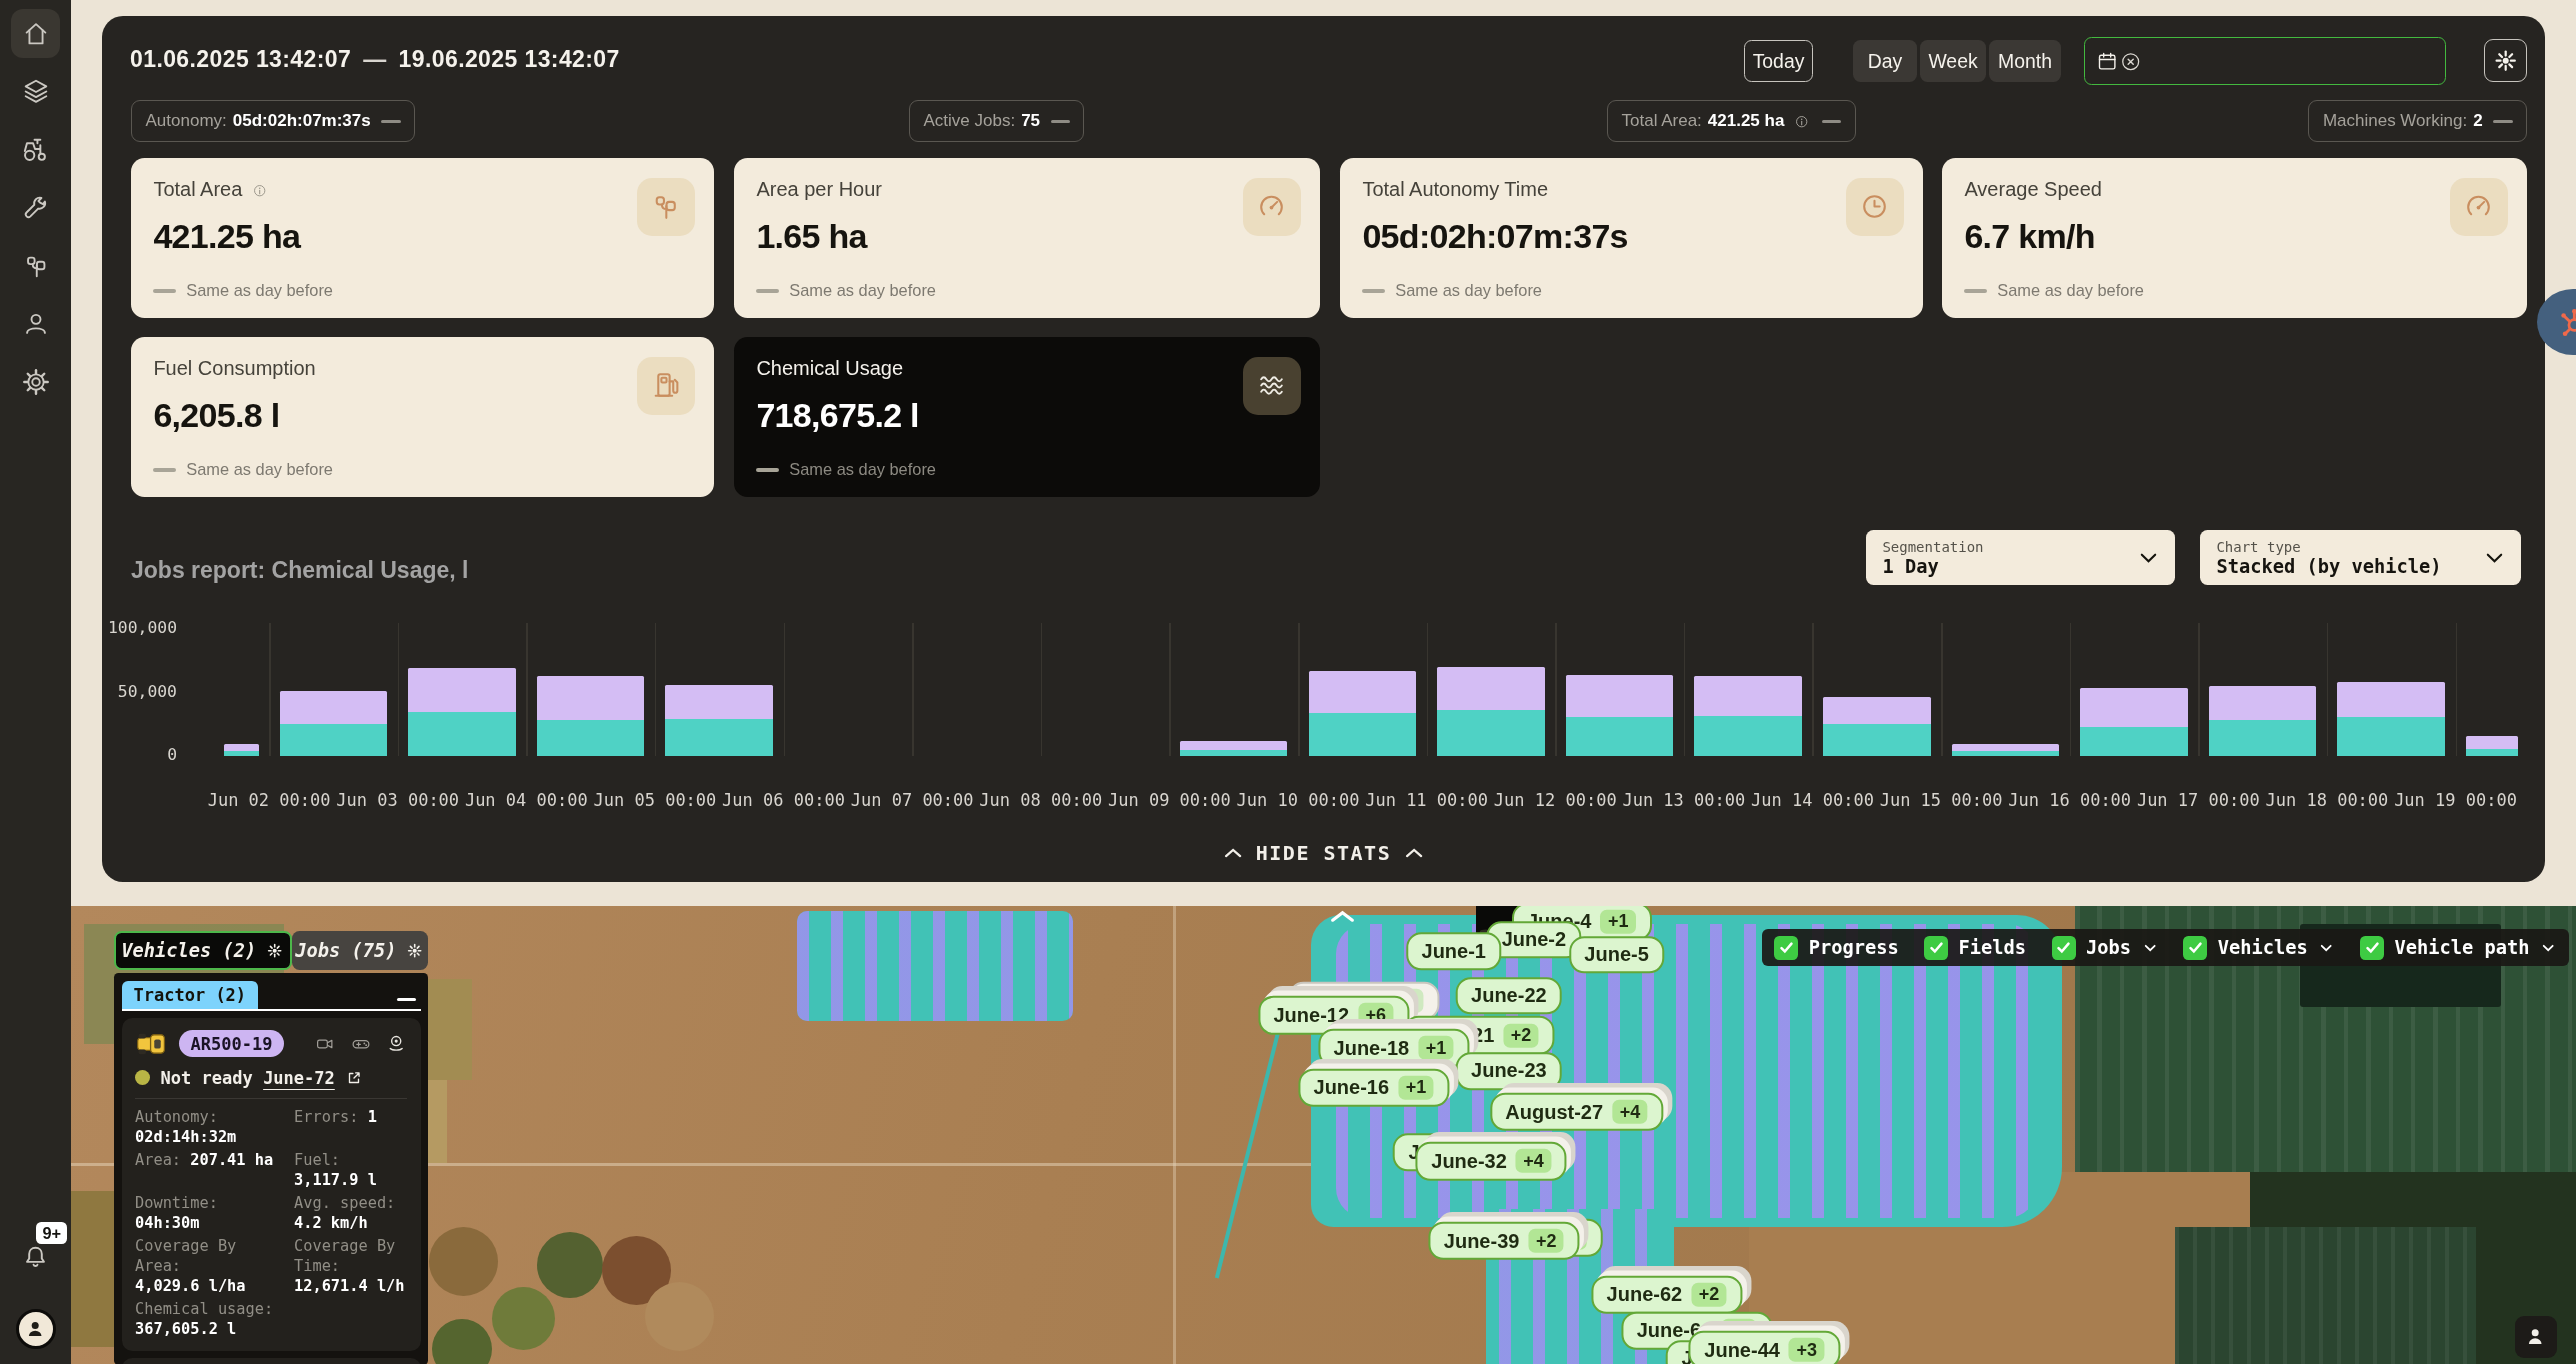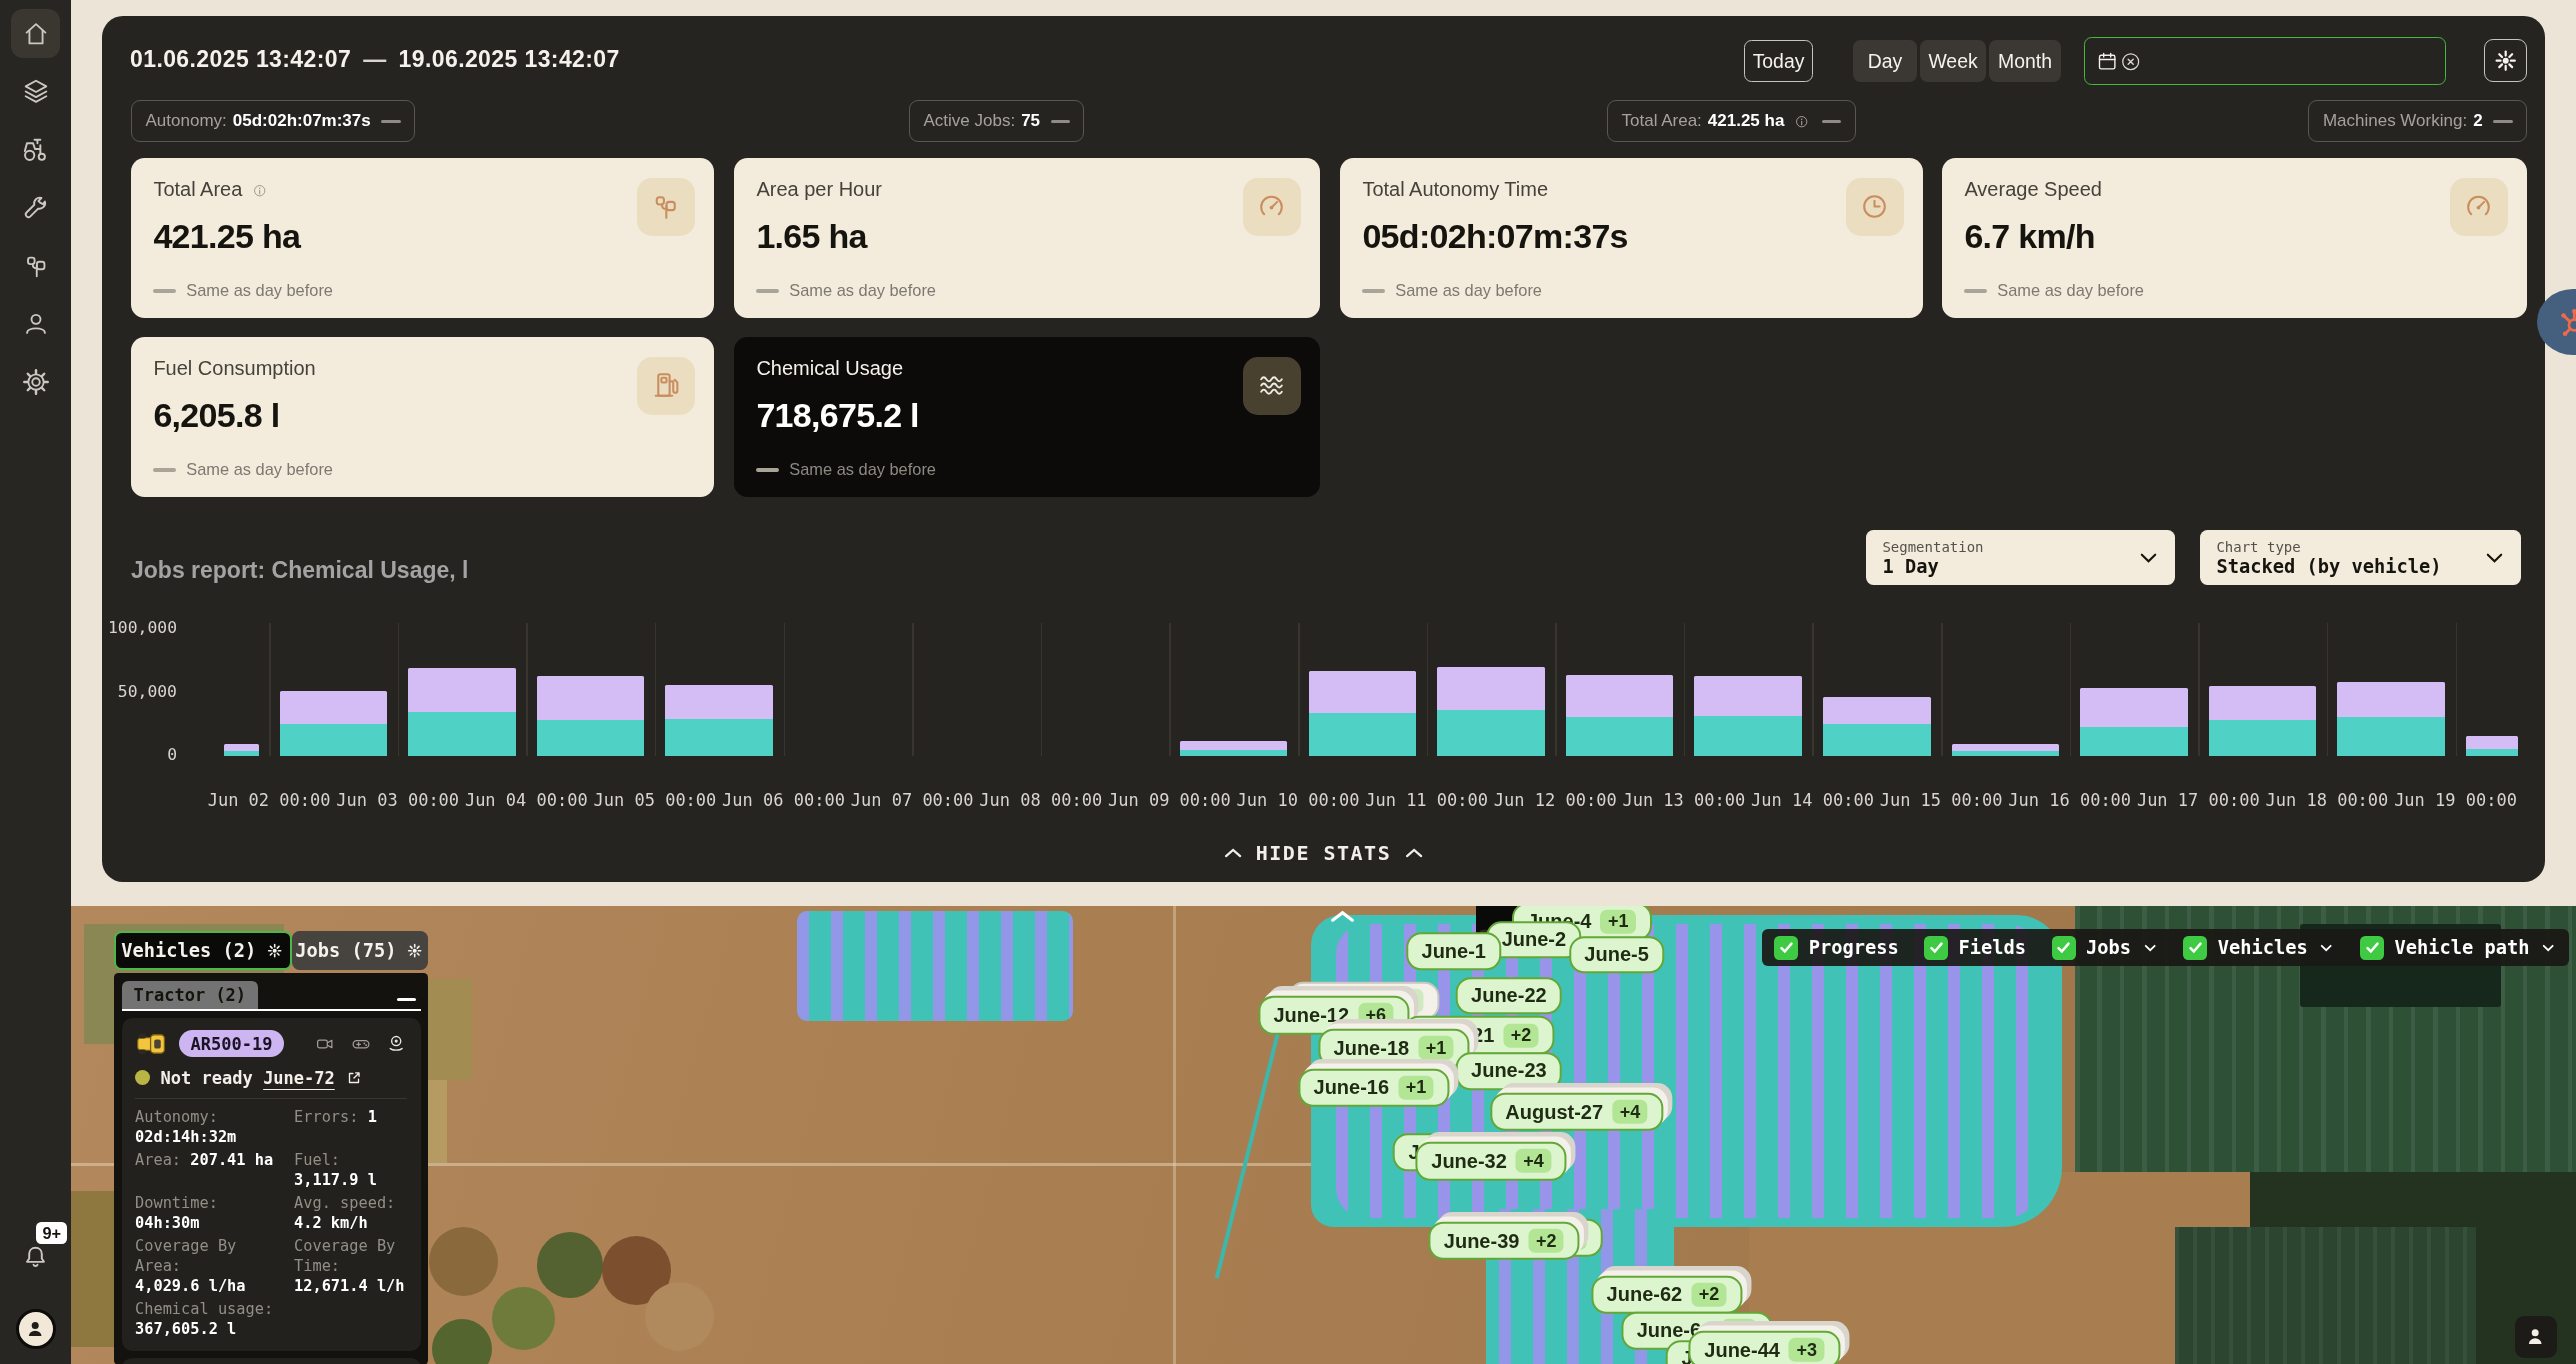--- a/index.html
+++ b/index.html
@@ -104,26 +104,26 @@
   
   #toggles{position:absolute;right:7.5px;top:23px;height:37px;background:rgba(26,24,21,.92);border-radius:6px;
     display:flex;align-items:center;padding:0 12px;gap:25.4px;z-index:30;}
   .tg{display:flex;align-items:center;gap:10.5px;color:#fff;font-size:18.7px;font-weight:600;cursor:pointer;}
   .cb{width:24px;height:24px;background:#3ecb43;border-radius:5.2px;display:flex;align-items:center;justify-content:center;}
 
   
   #vpanel{position:absolute;left:43px;top:25px;width:314px;bottom:0;z-index:40;display:flex;flex-direction:column;}
   #vtabs{display:flex;gap:0;height:39px;}
   .vtab{flex:1;display:flex;align-items:center;justify-content:center;gap:9px;color:#f5f2ec;font-size:18.7px;
-    font-weight:bold;border-radius:7.5px;box-sizing:border-box;cursor:pointer;}
+    font-weight:bold;border-radius:7.5px;box-sizing:border-box;cursor:pointer;font-style:italic;}
   .vtab.active{background:#0a0a08;border:2.2px solid #4db74a;}
   .vtab.idle{background:#474440;}
   #vbody{flex:1;background:#14120f;margin-top:3px;border-radius:4.5px;overflow:hidden;padding:7.5px;box-sizing:border-box;}
   #group-row{display:flex;align-items:flex-end;border-bottom:2.2px solid #fff;height:28px;position:relative;}
-  #group-chip{background:#737373;color:#14130c;font-size:17px;font-weight:bold;padding:3.7px 12px;border-radius:6px 6px 0 0;text-align:center;}
+  #group-chip{background:#7dd3fc;color:#14130c;font-size:17px;font-weight:bold;padding:3.7px 12px;border-radius:6px 6px 0 0;text-align:center;}
   #group-min{position:absolute;right:4.5px;bottom:7.5px;width:19.4px;height:3px;background:#fff;border-radius:1.5px;cursor:pointer;}
   .vcard{background:#23211d;border-radius:10.5px;margin-top:7.5px;padding:12px 13.5px;position:relative;}
   .vc-row1{display:flex;align-items:center;gap:10.5px;}
   .vc-badge{border-radius:13.5px;padding:3.7px 12px;font-size:17px;font-weight:bold;color:#1b1426;}
   .vc-icons{margin-left:auto;display:flex;align-items:center;gap:12px;}
   .vc-row2{display:flex;align-items:center;gap:10.5px;margin-top:10.5px;color:#f2efe9;font-size:17px;font-weight:bold;}
   .vc-dot{width:15px;height:15px;border-radius:50%;background:#b9b545;}
   .vc-link{text-decoration:underline;text-underline-offset:4.5px;cursor:pointer;}
   .vc-div{height:0.7px;background:#3a3733;margin:10.5px 0 7.5px;}
   .vc-grid{display:grid;grid-template-columns:153px 1fr;column-gap:6px;row-gap:3px;font-size:15.3px;line-height:20px;}

